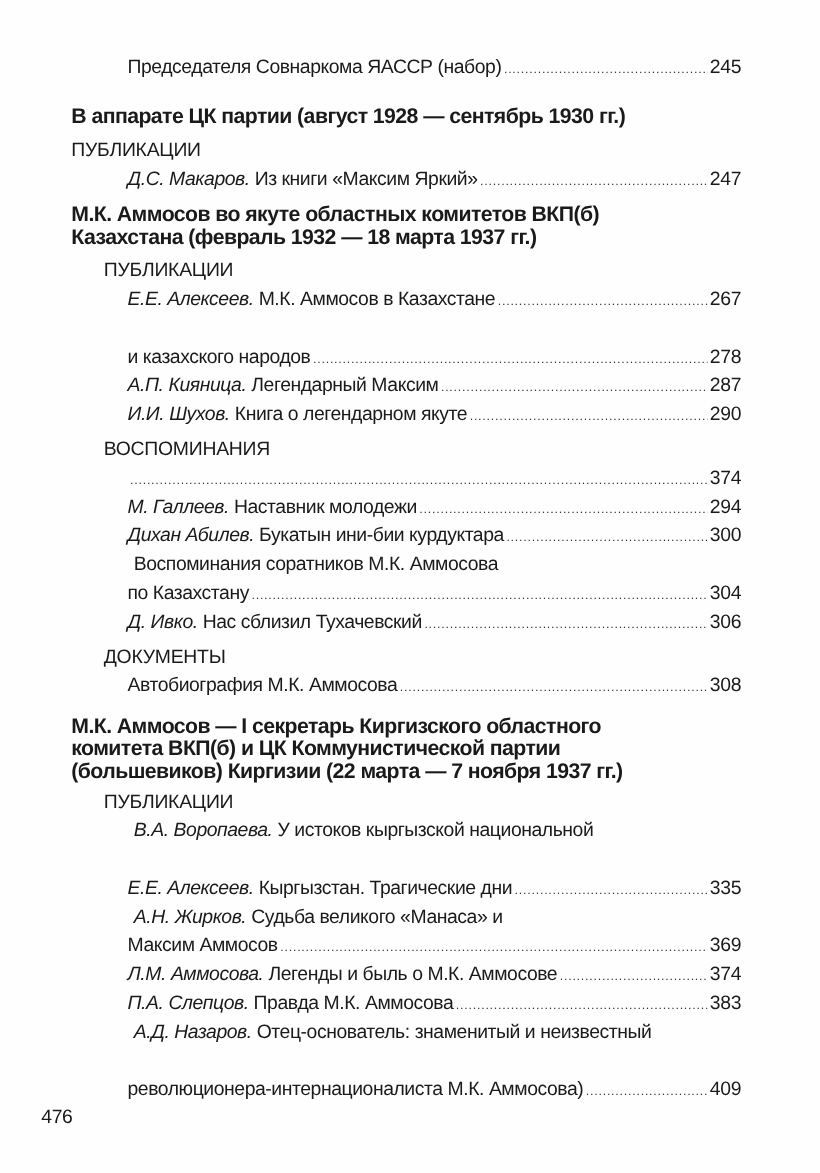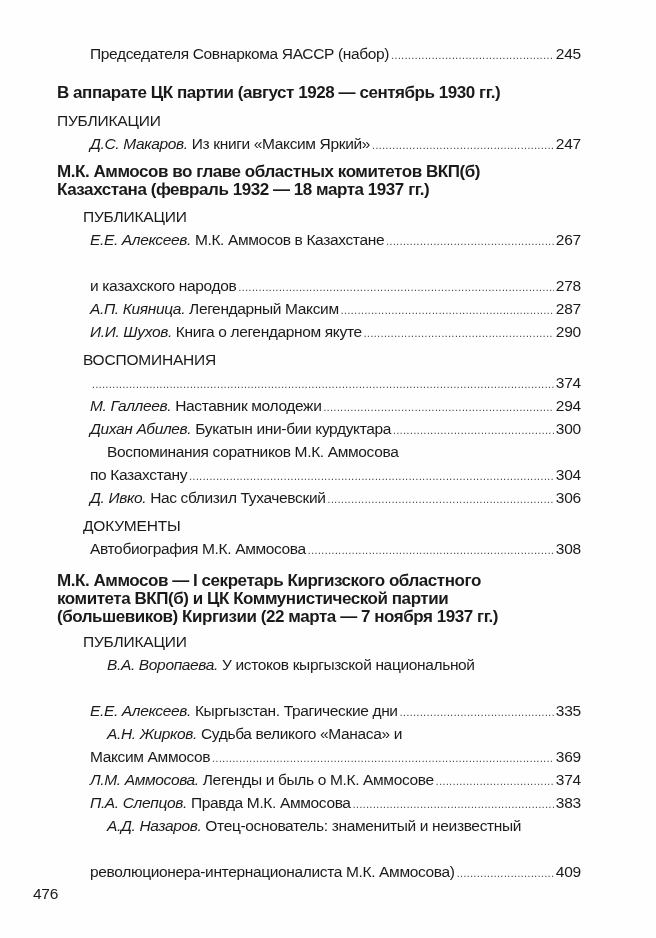--- a/index.html
+++ b/index.html
@@ -3,21 +3,21 @@
 <meta charset="utf-8">
 <style>
   html, body { margin: 0; padding: 0; }
   body {
     width: 656px; height: 938px; background: #fefefe; overflow: hidden;
     font-family: "Liberation Sans Narrow", "Liberation Sans", sans-serif;
     color: #1a1a1a; position: relative;
   }
   .page { position: absolute; left: 0; top: 0; width: 656px; height: 938px; }
   .row { position: absolute; font-size: 15.5px; line-height: 20px; white-space: nowrap; transform-origin: left top; }
-  .entry { left: 90px; width: 491px; display: flex; align-items: baseline; text-align: center; }
+  .entry { left: 102px; width: 491px; display: flex; align-items: baseline; text-align: center; }
   .entry .txt { flex: 0 0 auto; letter-spacing: -0.35px; }
   .entry .txt i { font-style: italic; }
   .entry .dots { flex: 1 1 auto; overflow: hidden; margin: 0 2px 0 2px; color: #333; font-size: 10px; letter-spacing: 0.6px; }
   .entry .dots::before { content: "................................................................................................................................................................................"; }
   .entry .pg { flex: 0 0 auto; letter-spacing: -0.2px; }
   .cont { left: 107px; letter-spacing: -0.35px; }
   .heading { left: 57px; font-weight: bold; font-size: 17px; line-height: 18px; letter-spacing: -0.45px; white-space: normal; width: 520px; }
   .section { font-size: 15.5px; letter-spacing: -0.2px; }
   .folio { left: 33px; font-size: 15.5px; letter-spacing: -0.3px; }
 </style>
@@ -34,21 +34,21 @@
 
   <div class="row heading" style="top:84px">В аппарате ЦК партии (август 1928 — сентябрь 1930 гг.)</div>
   <div class="row section" style="left:57px; top:111px">ПУБЛИКАЦИИ</div>
   <div class="row entry" style="top:134px">
     <span class="txt"><i>Д.С. Макаров.</i> <span>Из книги «Максим Яркий»</span></span>
     <span class="dots"></span>
     <span class="pg">247</span>
   </div>
 
   <div class="row heading" style="top:163px">
-    <div>М.К. Аммосов во главе областных комитетов ВКП(б)</div>
+    <div>М.К. Аммосов во якуте областных комитетов ВКП(б)</div>
     <div>Казахстана (февраль 1932 — 18 марта 1937 гг.)</div>
   </div>
   <div class="row section" style="left:83px; top:207px">ПУБЛИКАЦИИ</div>
 
   <div class="row entry" style="top:230px">
     <span class="txt"><i>Е.Е. Алексеев.</i> <span>М.К. Аммосов в Казахстане</span></span>
     <span class="dots"></span>
     <span class="pg">267</span>
   </div>
   <div class="row entry" style="top:276px">

